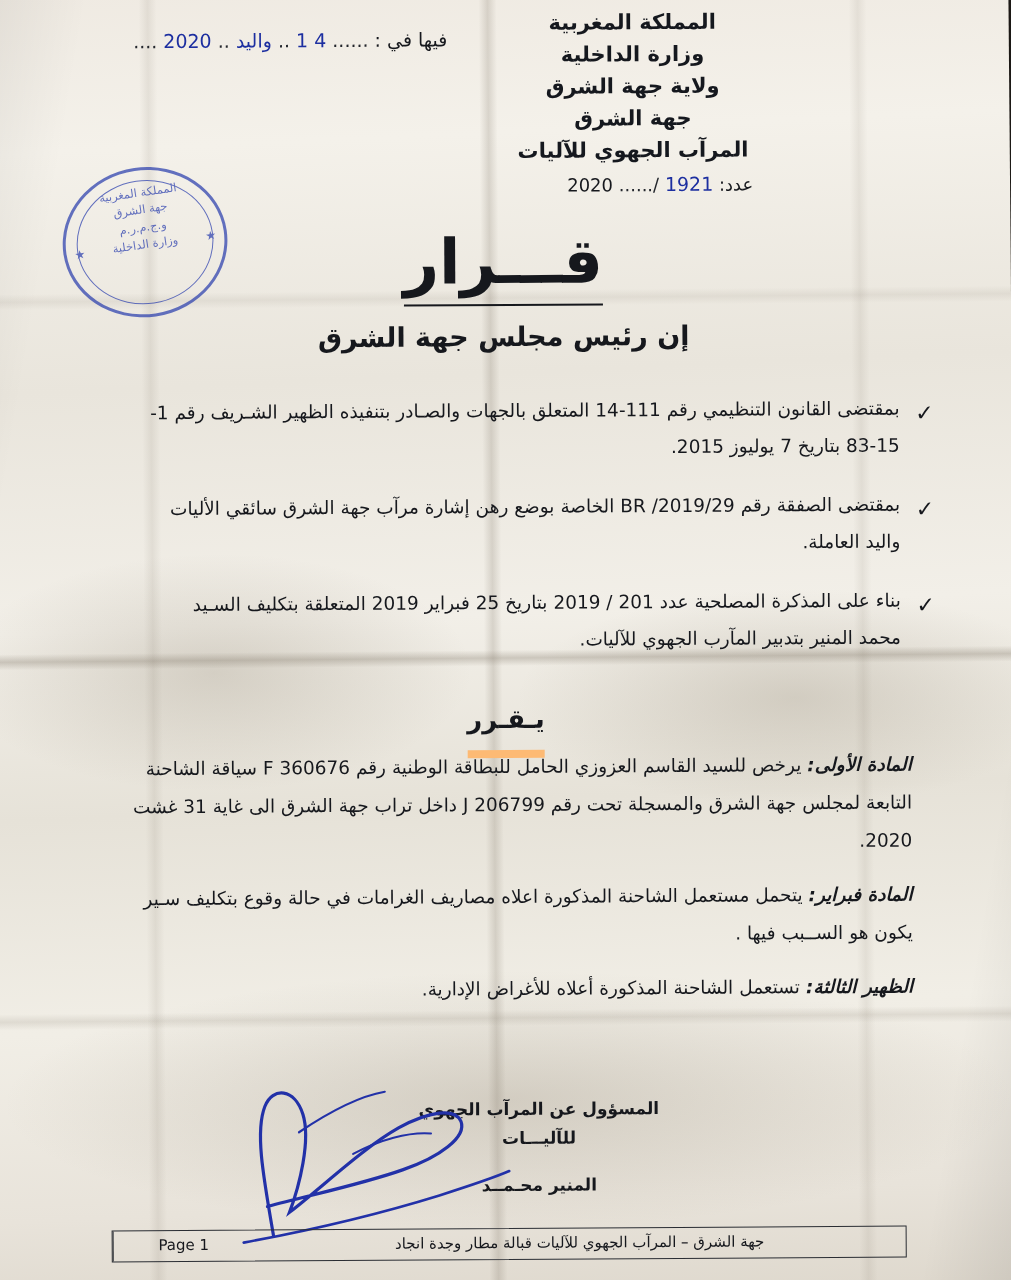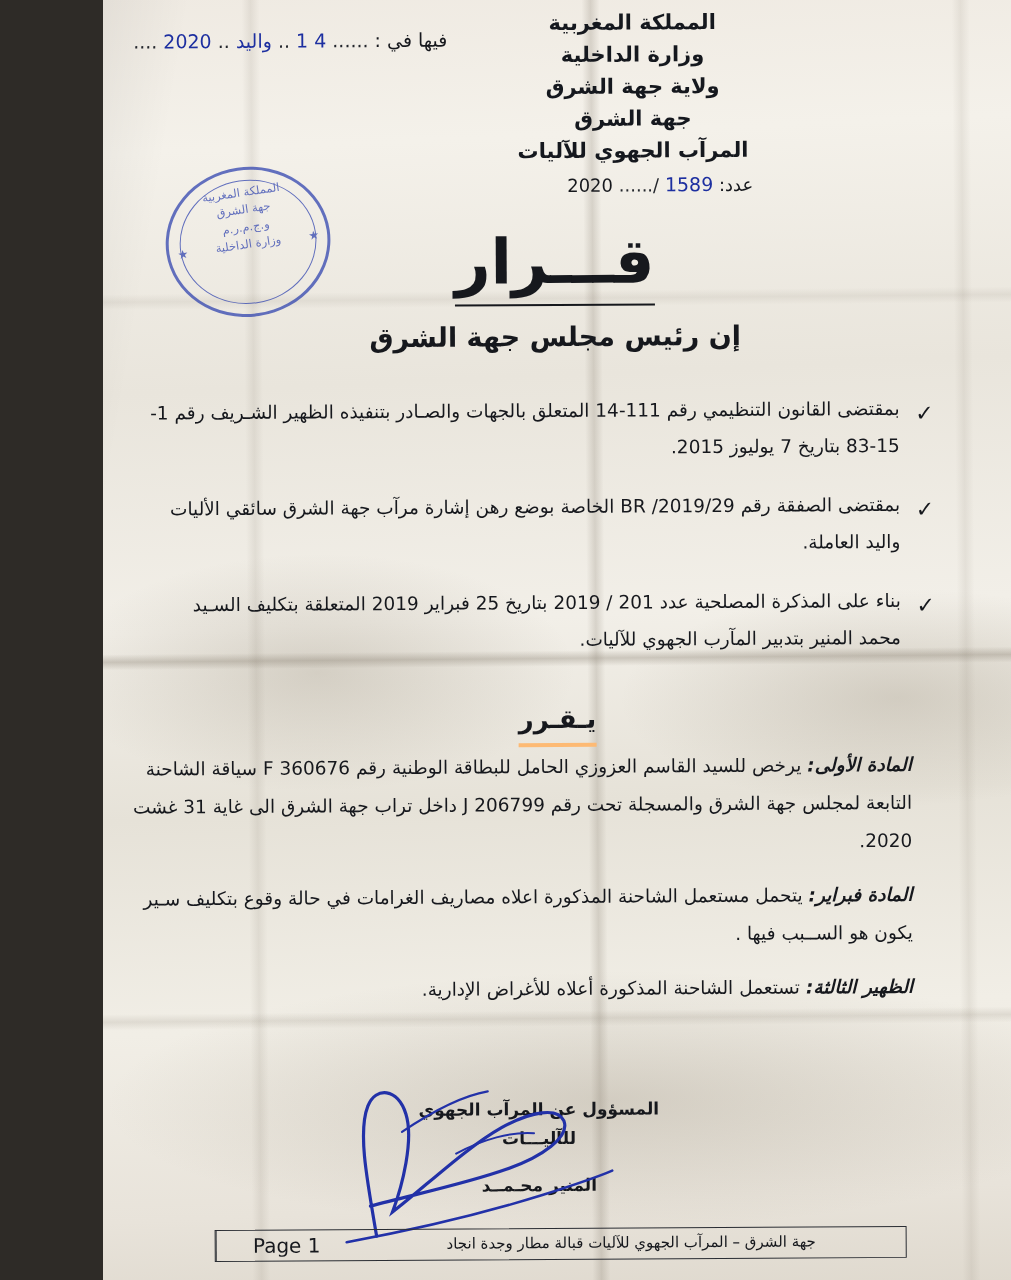--- a/index.html
+++ b/index.html
@@ -2,21 +2,21 @@
 <html lang="ar" dir="rtl"><head>
 <meta charset="utf-8">
 <style>
   html, body {
     margin: 0;
     padding: 0;
     background: #2e2b27;
   }
   #page {
     position: relative;
-    width: 908px;
+    width: 1011px;
     height: 1280px;
     overflow: hidden;
     background: #fde047;
     font-family: "DejaVu Sans", sans-serif;
   }
   
   .backdrop {
     position: absolute;
     inset: 0;
     background:
@@ -177,21 +177,21 @@
   }
 
   .decides {
     position: absolute;
     top: 695px;
     right: 0; left: 0;
     text-align: center;
     font-size: 26px;
     font-weight: 700;
   }
-  .decides span { border-bottom: 4px solid #fdba74; padding-bottom: 9px; }
+  .decides span { border-bottom: 8px solid #fdba74; padding-bottom: 16px; }
 
   .articles {
     position: absolute;
     top: 748px;
     right: 100px;
     width: 790px;
   }
   .art { margin-bottom: 16px; font-size: 18.5px; line-height: 2.05; text-align: right; }
   .art .lbl { font-style: italic; font-weight: 700; }
 
@@ -227,21 +227,21 @@
   }
   .footer .ftxt {
     flex: 1;
     text-align: center;
     font-size: 15px;
   }
   .footer .pg {
     width: 140px;
     border-left: 1.5px solid #2a2d33;
     text-align: center;
-    font-size: 20px;
+    font-size: 15px;
     direction: ltr;
     height: 100%;
     display: flex; align-items: center; justify-content: center;
   }
 </style>
 </head>
 <body>
 
 <div id="page">
   <div class="backdrop"></div>
@@ -263,21 +263,21 @@
     <div class="hdr">
       <div>المملكة المغربية</div>
       <div>وزارة الداخلية</div>
       <div>ولاية جهة الشرق</div>
       <div>جهة الشرق</div>
       <div>المرآب الجهوي للآليات</div>
     </div>
 
     <div class="num-line">
       <span>عدد:</span>
-      <span class="hand">1589</span>
+      <span class="hand">1921</span>
       <span class="dotted">/......</span>
       <span>2020</span>
     </div>
 
     <div class="date-line">
       <span>فيها في :</span>
       <span class="dotted">......</span>
       <span class="hand">4 1</span>
       <span class="dotted">..</span>
       <span class="hand">واليد</span>

